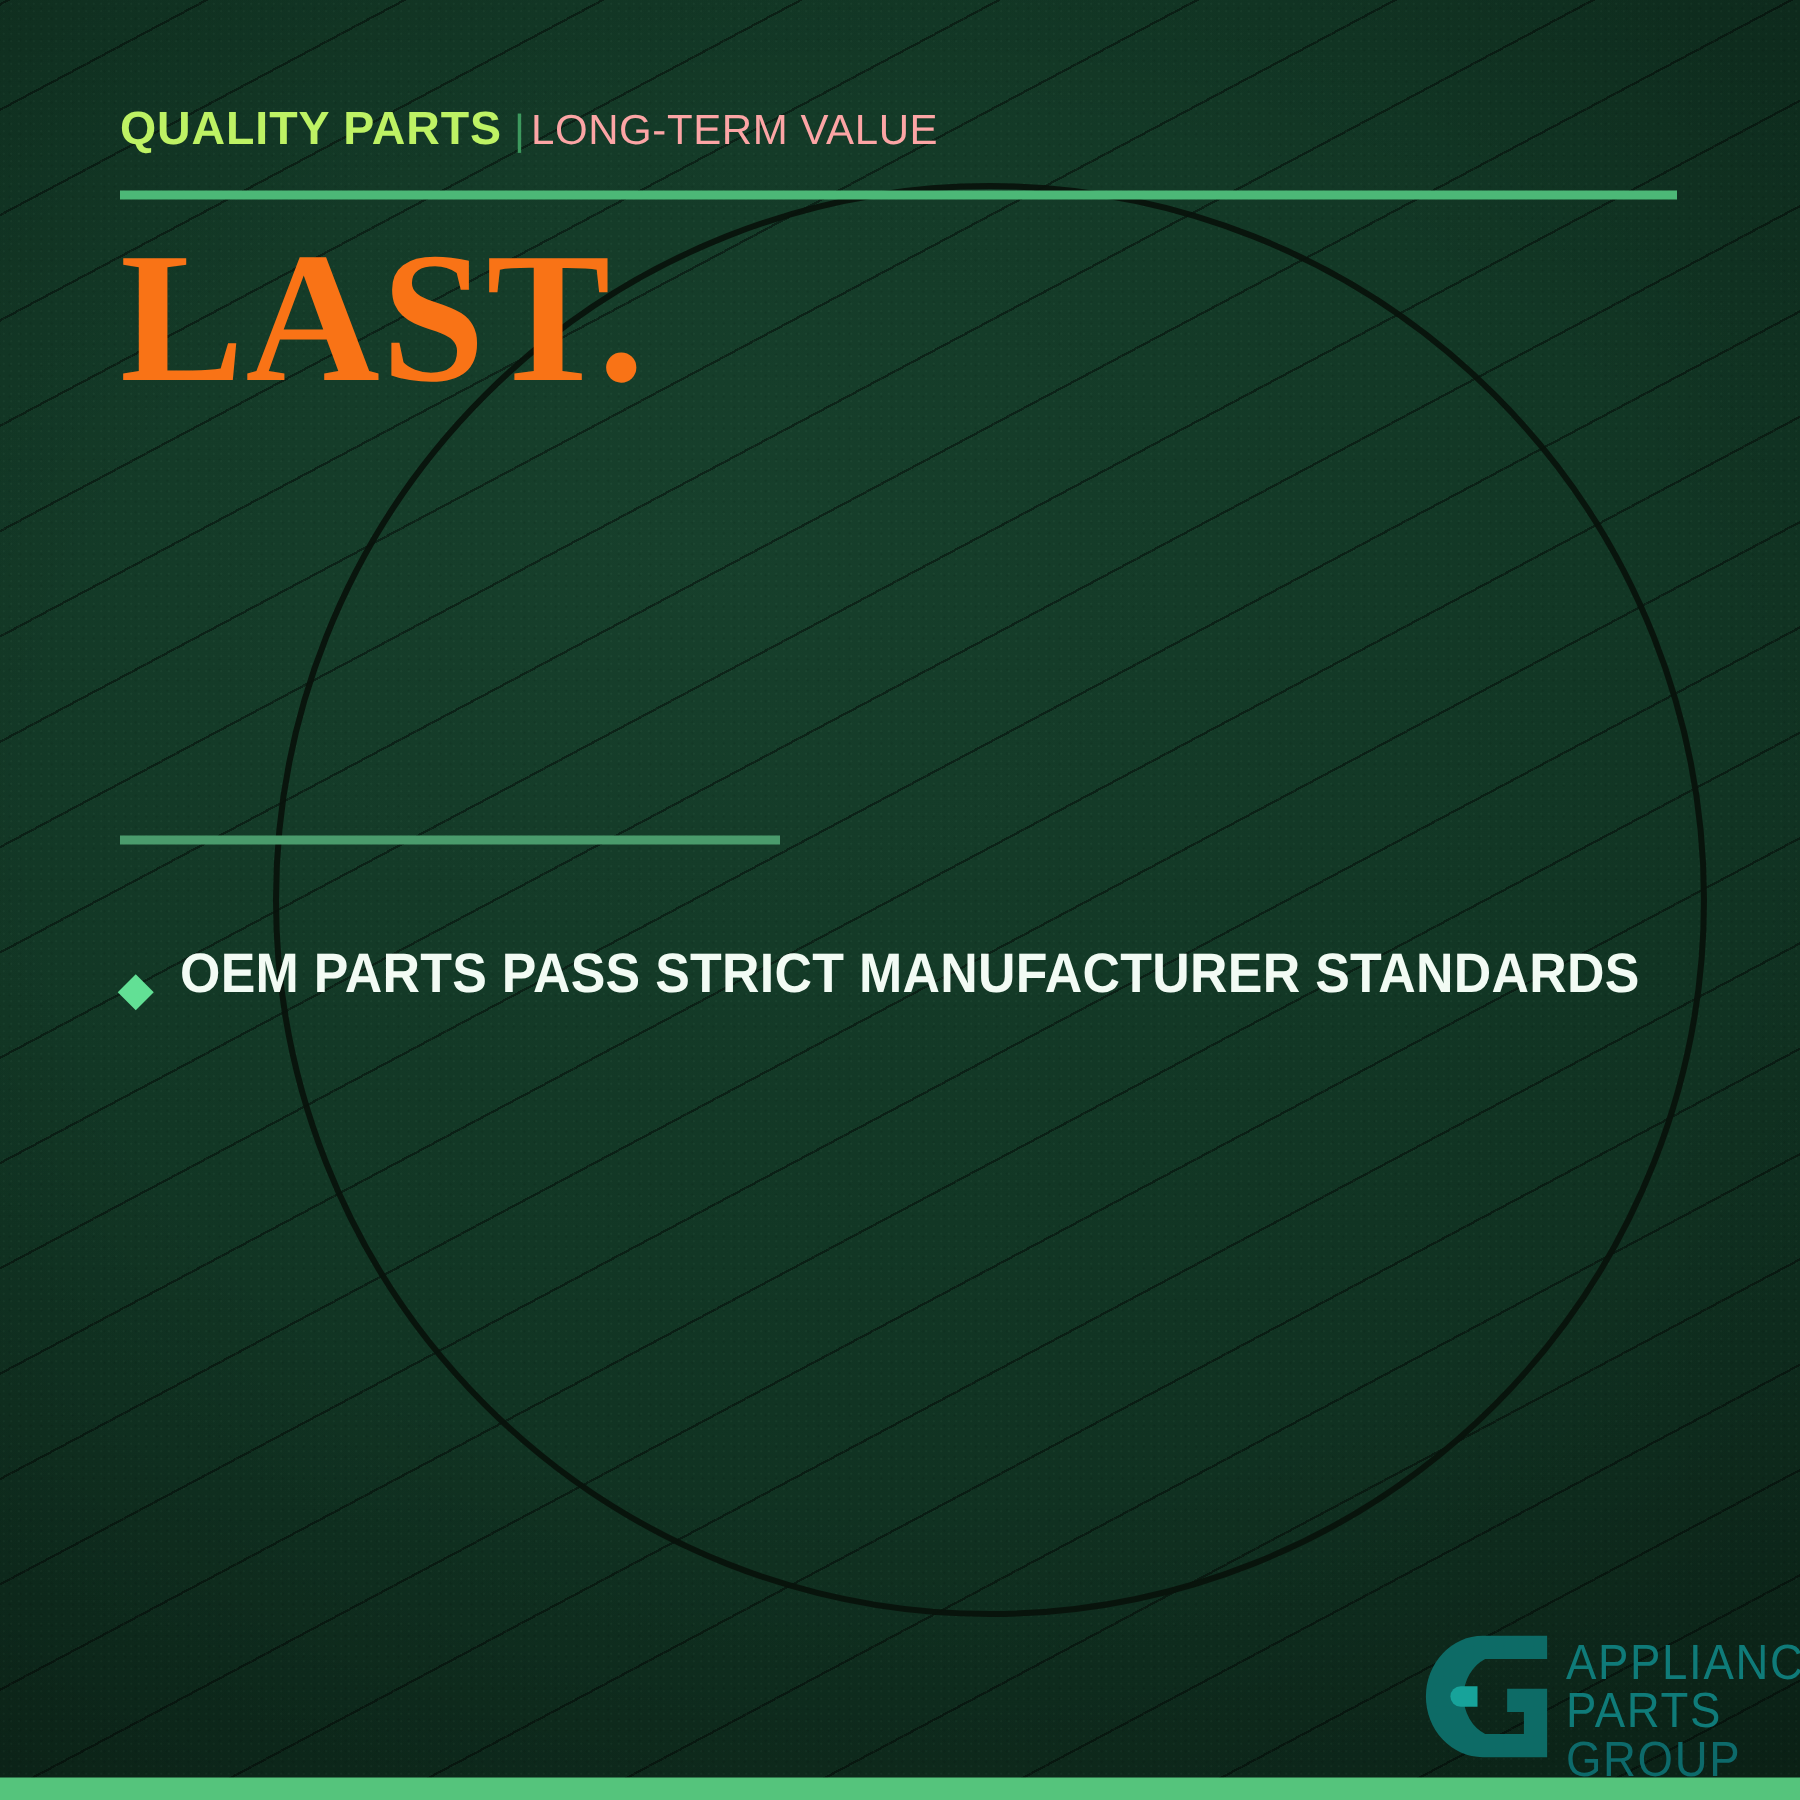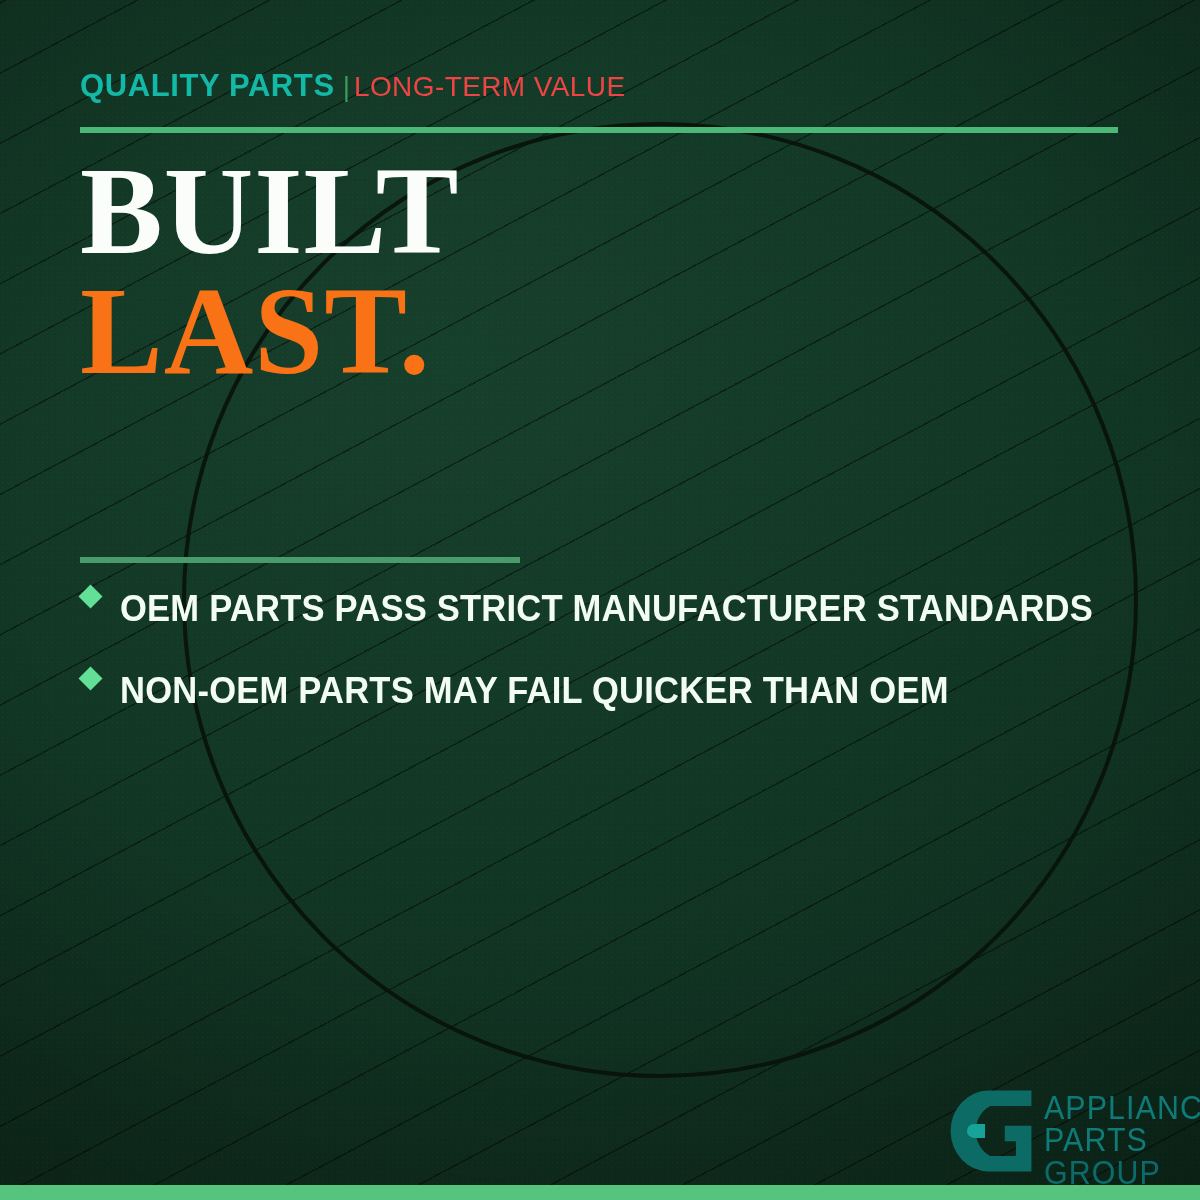--- a/index.html
+++ b/index.html
@@ -90,33 +90,33 @@
     position: absolute;
     left: 80px;
     top: 70px;
     white-space: nowrap;
     line-height: 1;
   }
   .eyebrow-main {
     font-size: 31px;
     font-weight: bold;
     letter-spacing: 0.6px;
-    color: #14b8a6;
+    color: #bef264;
   }
   .eyebrow-sep {
     font-size: 28px;
     font-weight: normal;
     color: #3d9a5e;
     margin: 0 4px 0 8px;
   }
   .eyebrow-sub {
     font-size: 28px;
     font-weight: normal;
     letter-spacing: 0.4px;
-    color: #ef4444;
+    color: #fca5a5;
   }
 
   .top-rule {
     position: absolute;
     left: 80px;
     top: 127px;
     width: 1038px;
     height: 6px;
     background: #4cb877;
   }
@@ -149,21 +149,21 @@
 
   
   .bullets {
     position: absolute;
     left: 80px;
     top: 588px;
     width: 1070px;
   }
   .bullet-row {
     display: flex;
-    align-items: flex-start;
+    align-items: flex-end;
     height: 82px;
     white-space: nowrap;
   }
   .bullet-diamond {
     flex: 0 0 auto;
     width: 17px;
     height: 17px;
     background: #62e095;
     transform: rotate(45deg);
     margin-right: 21px;
@@ -223,34 +223,29 @@
 
   <div class="content">
 
     <div class="eyebrow">
       <span class="eyebrow-main">QUALITY PARTS</span><span class="eyebrow-sep">|</span><span class="eyebrow-sub">LONG-TERM VALUE</span>
     </div>
 
     <div class="top-rule"></div>
 
     <div class="headline">
-      <span class="hl-line hl-white">BUILT</span>
       <span class="hl-line hl-green">LAST.</span>
     </div>
 
     <div class="mid-rule"></div>
 
     <div class="bullets">
       <div class="bullet-row">
         <span class="bullet-diamond"></span>
         <span class="bullet-text">OEM PARTS PASS STRICT MANUFACTURER STANDARDS</span>
-      </div>
-      <div class="bullet-row">
-        <span class="bullet-diamond"></span>
-        <span class="bullet-text">NON-OEM PARTS MAY FAIL QUICKER THAN OEM</span>
       </div>
     </div>
 
     <div class="logo">
       <svg class="logo-mark" viewBox="0 0 100 100">
         <path d="M97 3 H47 A44 47 0 0 0 47 97 H97 V44 H66 V62 H79 V79 H49
                  A29 32 0 0 1 49 21 H97 Z" fill="#0d6b66"></path>
         <path d="M43 42 H30 A8 8 0 0 0 30 58 H43 Z" fill="#17a39a"></path>
       </svg>
       <div class="logo-words">

